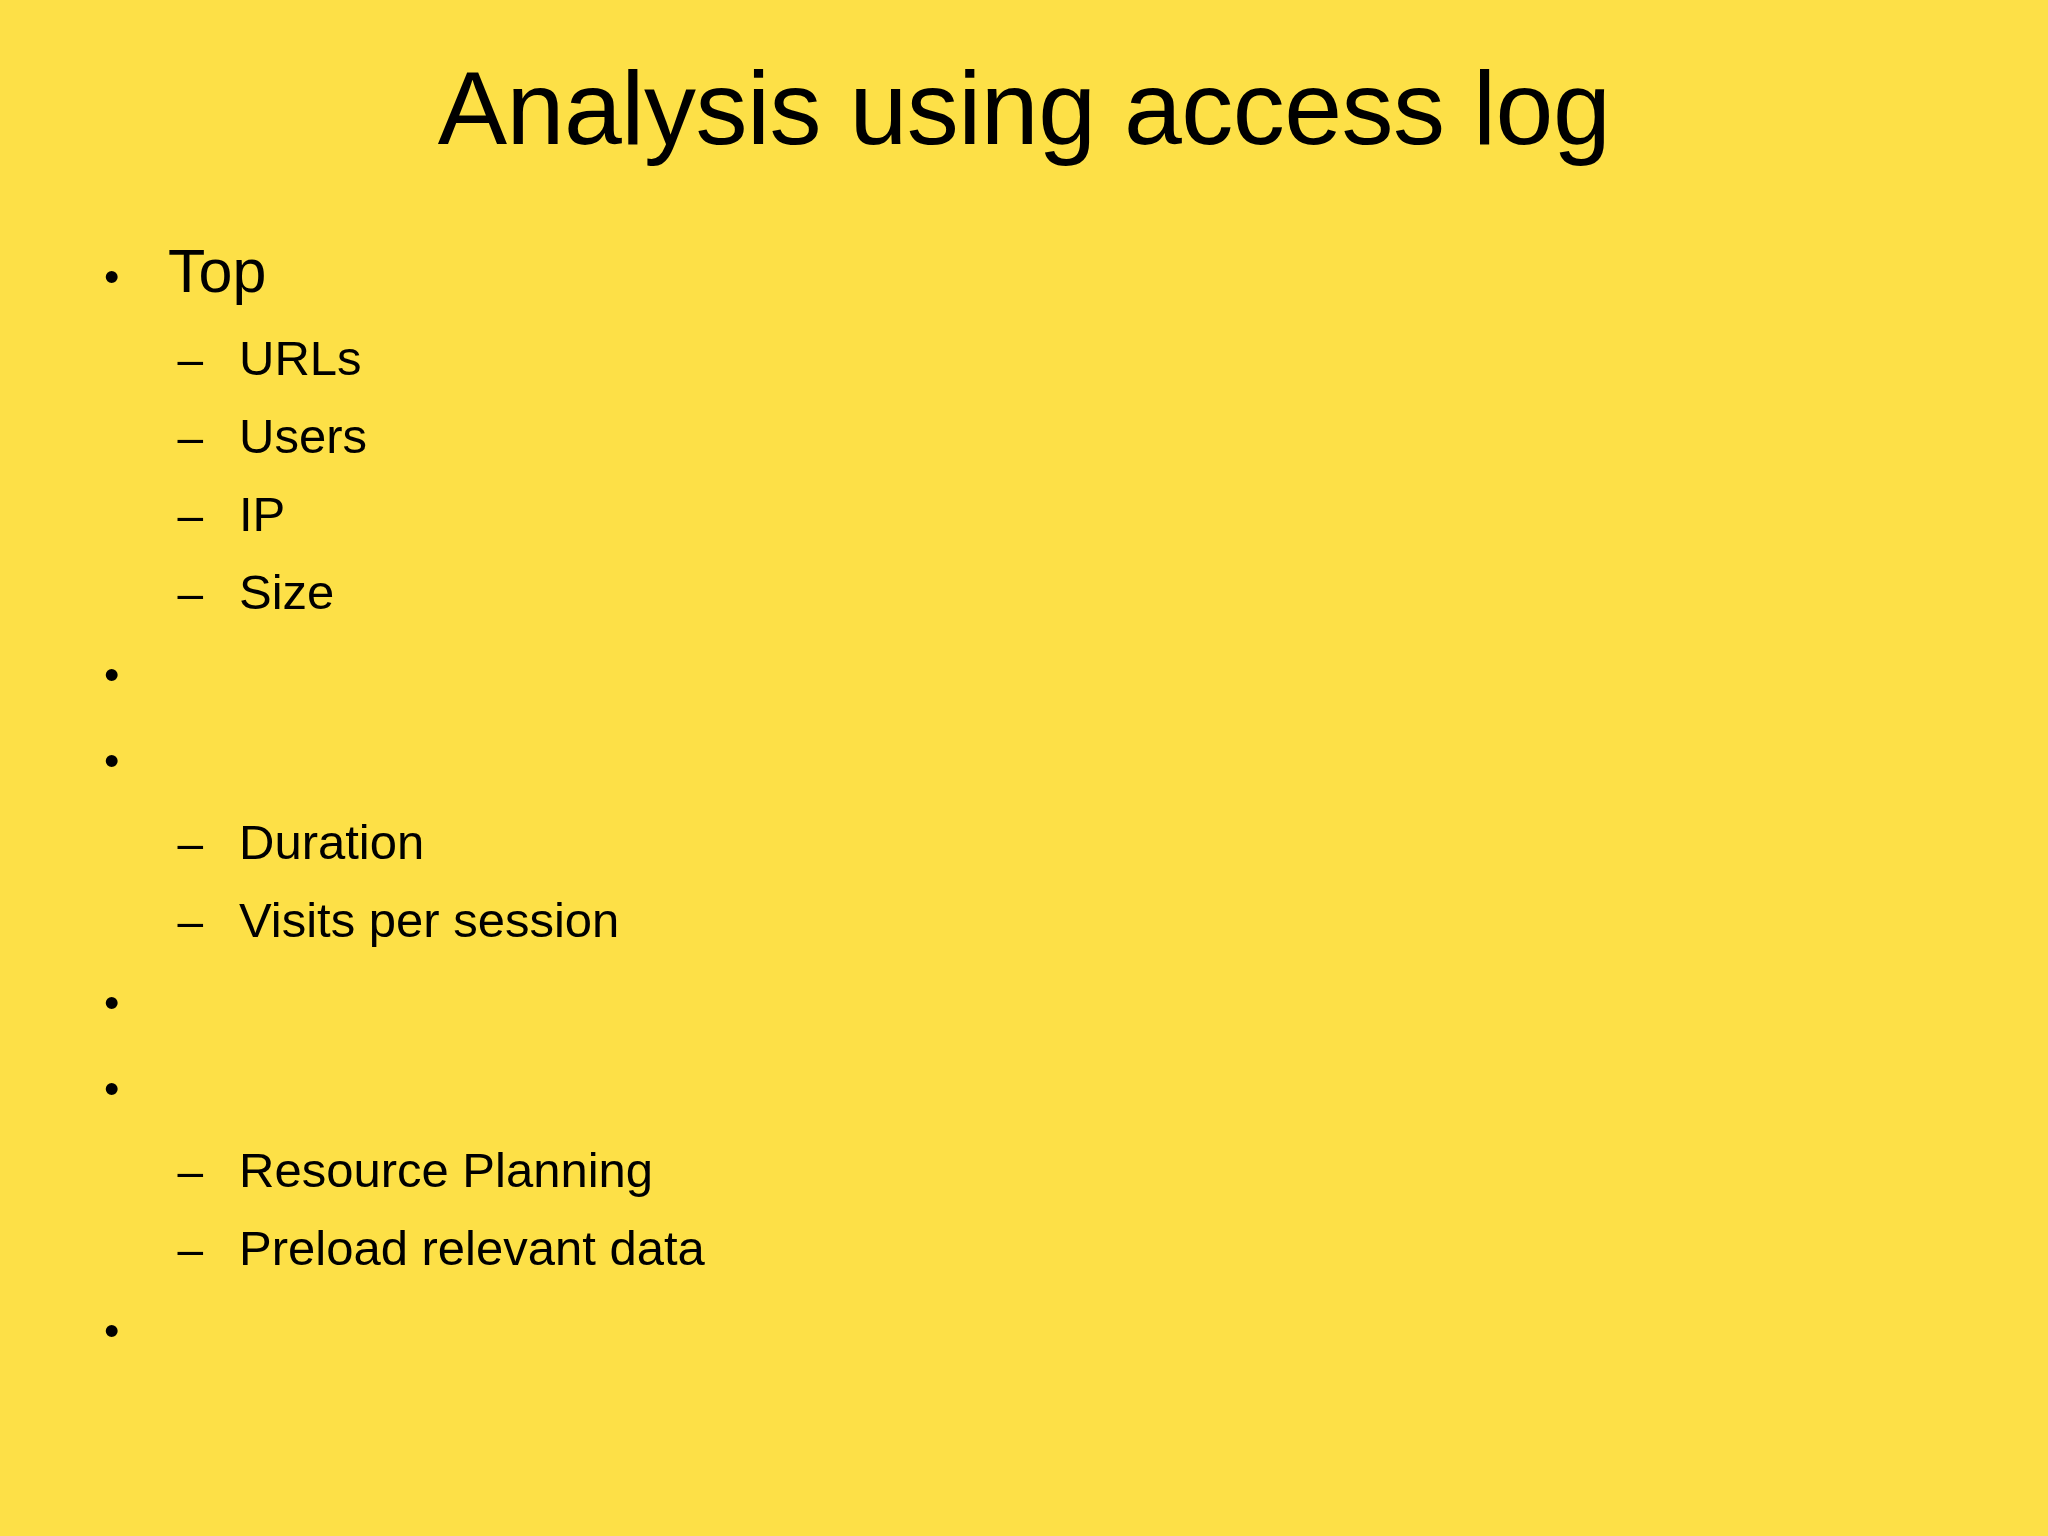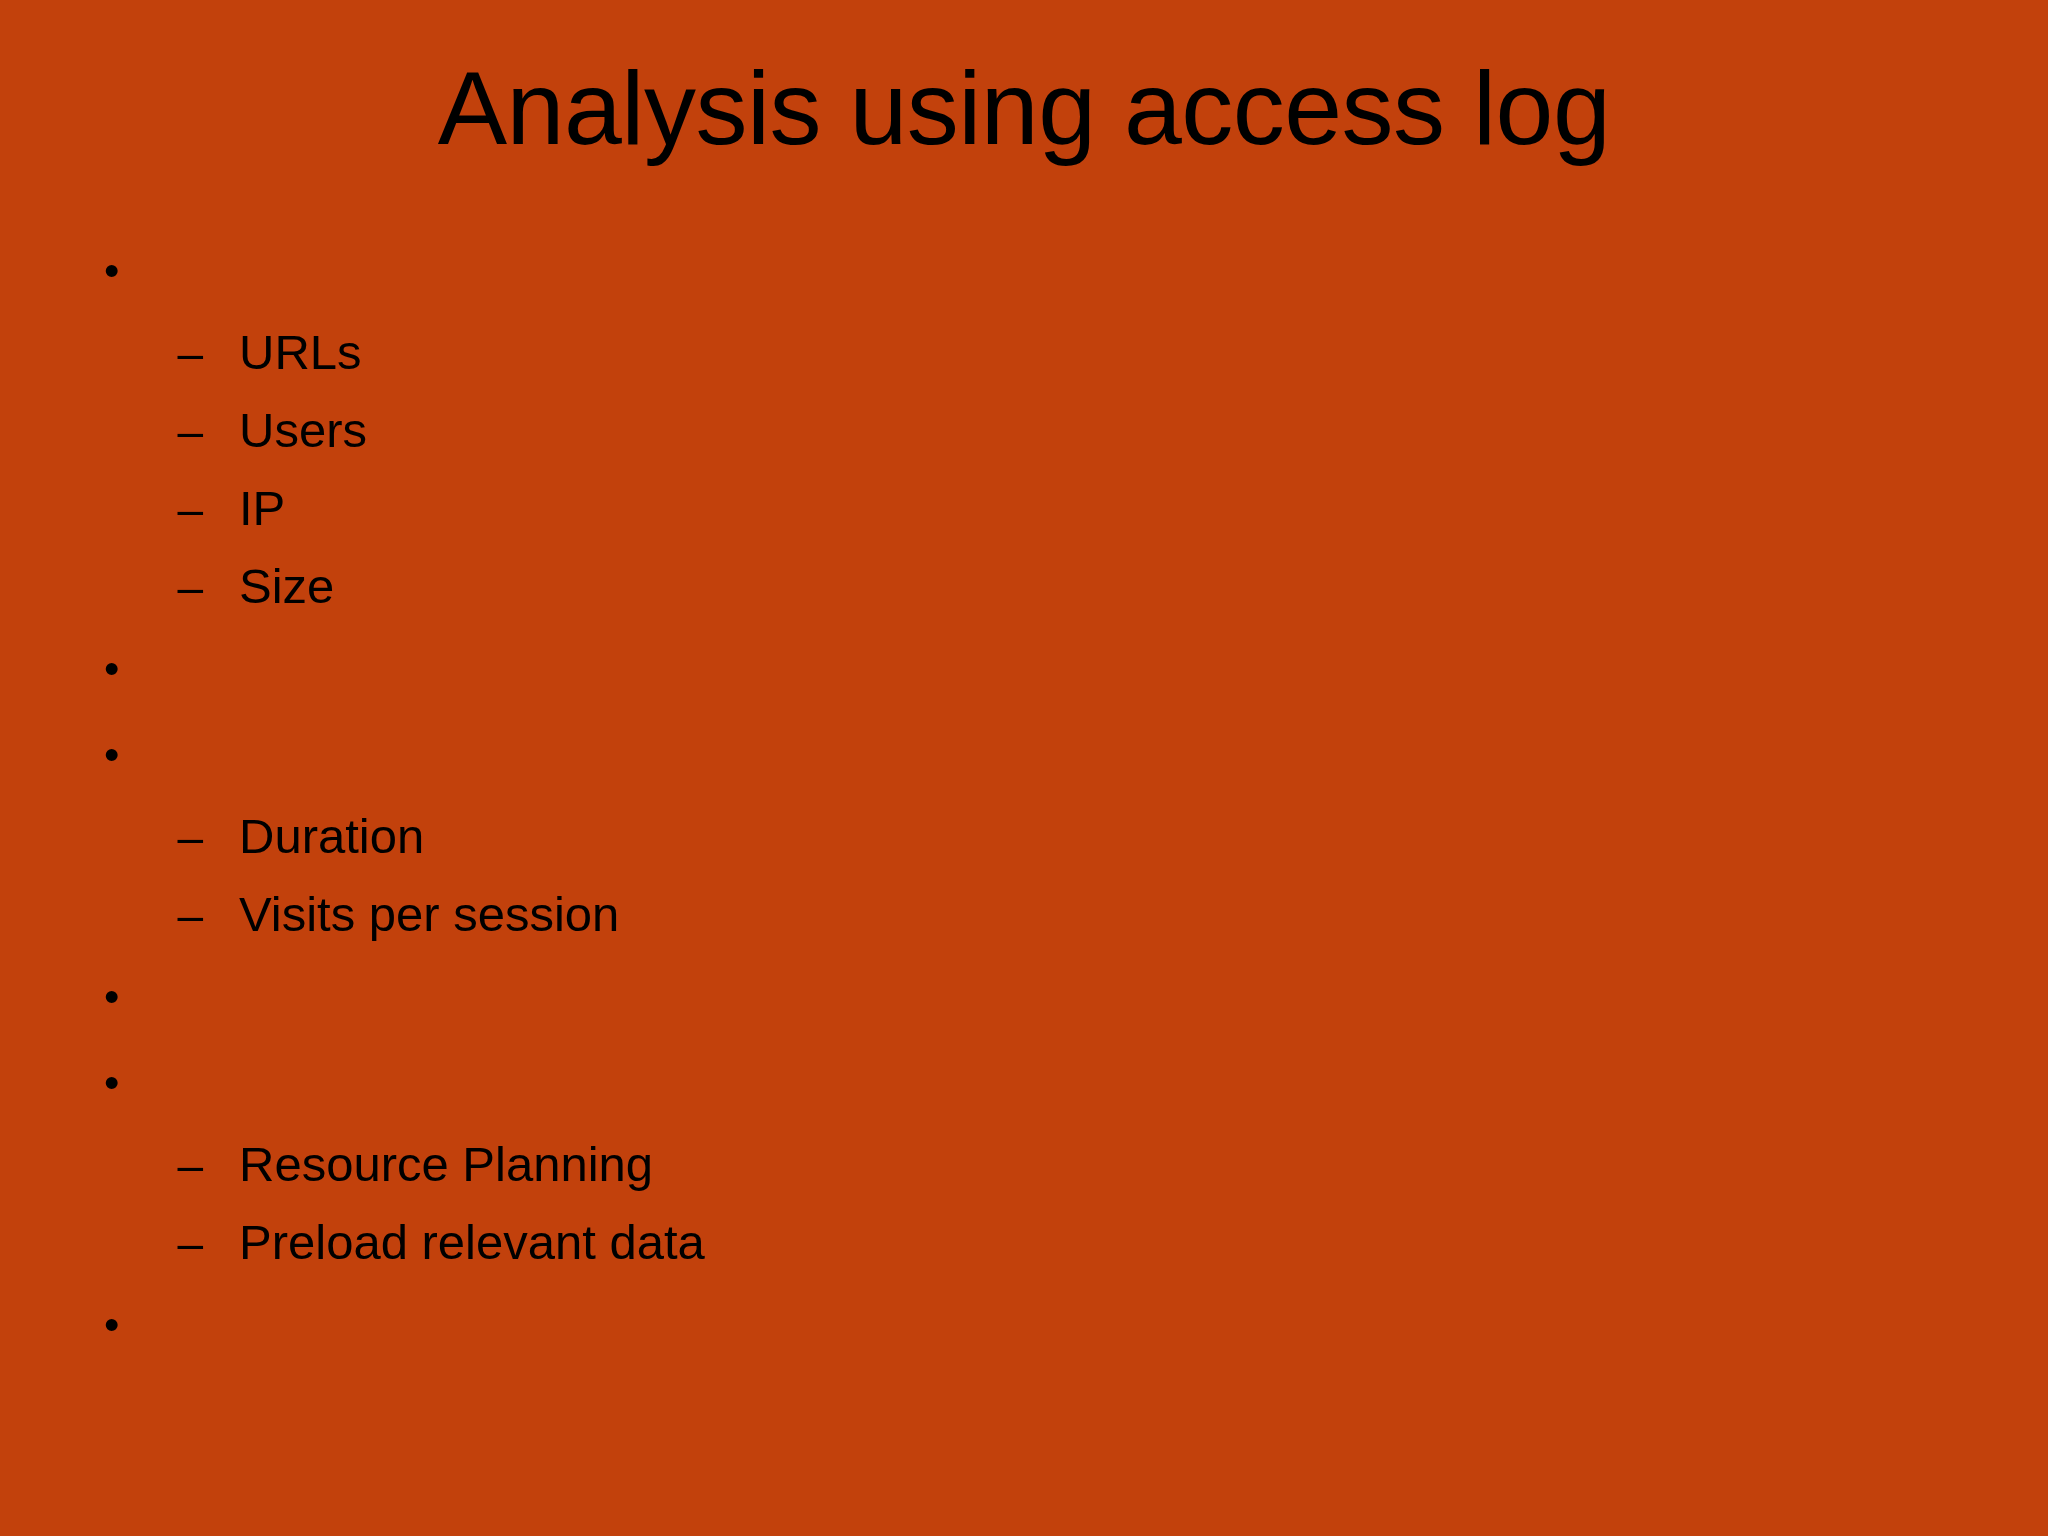--- a/index.html
+++ b/index.html
@@ -13,21 +13,21 @@
     overflow: hidden;
     font-family: "Liberation Sans", "DejaVu Sans", sans-serif;
     color: #000000;
     -webkit-font-smoothing: antialiased;
   }
 
   .slide {
     position: relative;
     width: 2048px;
     height: 1536px;
-    background: #c2410c;
+    background: #fde047;
     box-sizing: border-box;
   }
 
   
   .slide-title {
     position: absolute;
     left: 0;
     top: 52px;
     width: 2048px;
     text-align: center;
@@ -99,20 +99,21 @@
 <body>
 
 <div class="slide">
 
   <div class="slide-title">Analysis using access log</div>
 
   <div class="slide-body">
 
     <div class="bullet-row lvl1">
       <span class="marker">•</span>
+      <span class="btext">Top</span>
     </div>
 
     <div class="bullet-row lvl2">
       <span class="marker">–</span>
       <span class="btext">URLs</span>
     </div>
 
     <div class="bullet-row lvl2">
       <span class="marker">–</span>
       <span class="btext">Users</span>

